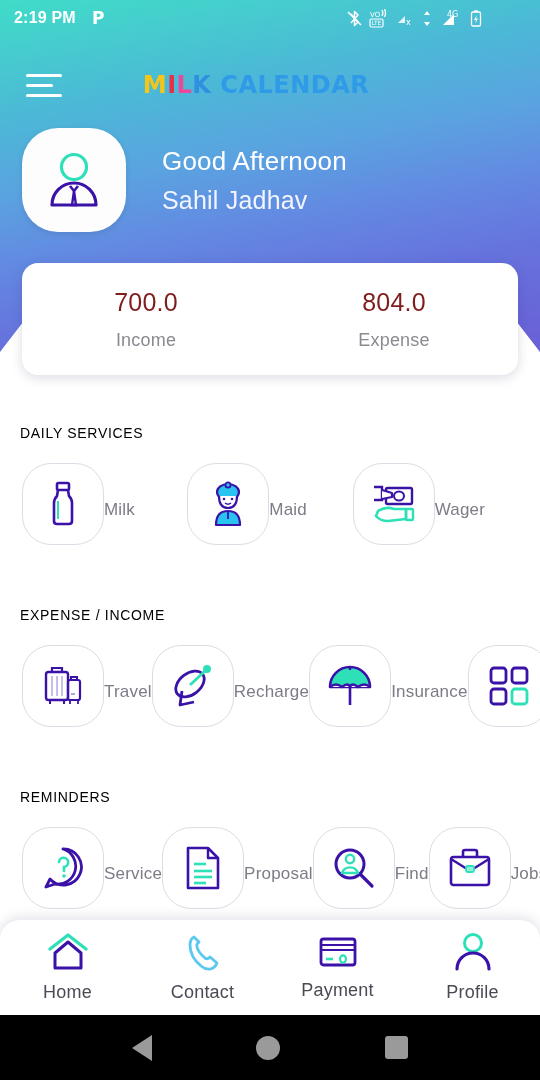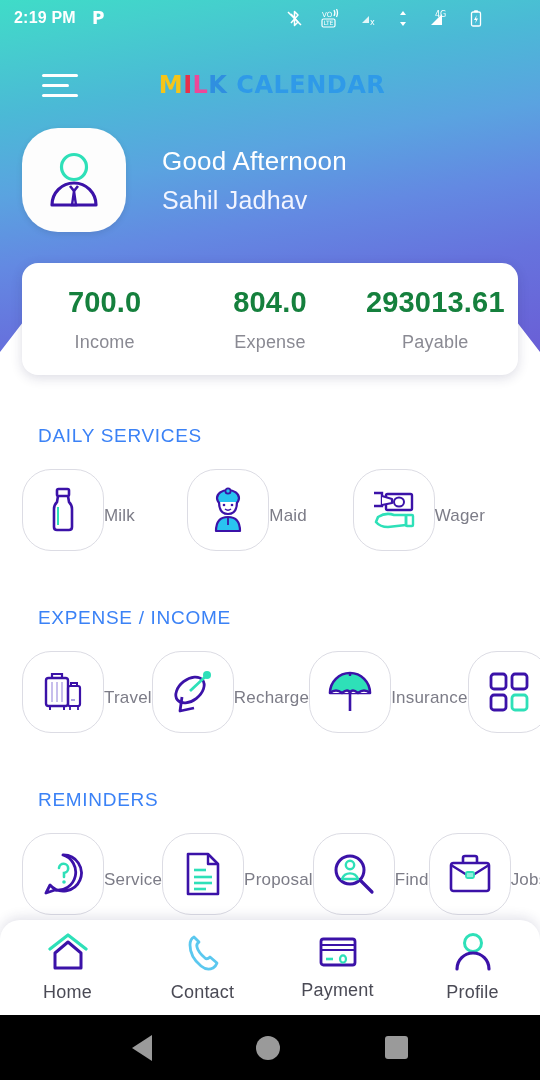--- a/index.html
+++ b/index.html
@@ -42,27 +42,27 @@
     letter-spacing: .2px;
   }
   .sb-p {
     margin-left: 16px;
     color: #ffffff; font-size: 17px; font-weight: bold;
     font-family: "DejaVu Sans", sans-serif;
     line-height: 1;
   }
   .sb-right {
     margin-left: auto;
-    display: flex; gap: 19px;
+    display: flex; gap: 7px;
   }
   .sb-ic { display: block; }
 
   
   .appbar {
-    position: absolute; left: 16px; top: 58px;
+    position: absolute; left: 0; top: 58px;
     width: 512px; height: 54px;
     display: flex; align-items: center;
     z-index: 15;
   }
   .hamburger {
     width: 40px; margin-left: 26px;
     display: flex; flex-direction: column; gap: 7px;
     cursor: pointer;
   }
   .hamburger span {
@@ -112,33 +112,33 @@
     background: #ffffff;
     border-radius: 16px;
     box-shadow: 0 3px 12px rgba(40,40,90,.16);
     display: flex; align-items: center;
     z-index: 16;
   }
   .stat-col {
     flex: 1; text-align: center;
   }
   .stat-val {
-    font-size: 29px; color: #15803d; font-weight: bold;
+    font-size: 25px; color: #7f1d1d; font-weight: normal;
     letter-spacing: .2px;
   }
   .stat-lbl {
     font-size: 18px; color: #8a8a93; margin-top: 13px;
     letter-spacing: .2px;
   }
 
   
   .section { position: absolute; left: 0; width: 540px; }
   .sec-title {
-    margin-left: 38px;
-    font-size: 19px; color: #3b82f6; letter-spacing: .7px;
+    margin-left: 20px;
+    font-size: 14px; color: #000000; letter-spacing: .7px;
     font-weight: normal;
   }
   .tile-row {
     display: flex; margin-top: 22px; padding: 0 22px;
   }
   .tile {
     flex: 1; display: flex; flex-direction: row; align-items: center;
     cursor: pointer;
   }
   .tile-circle {
@@ -265,24 +265,20 @@
   </div>
 
   <div class="stat-card">
     <div class="stat-col">
       <div class="stat-val">700.0</div>
       <div class="stat-lbl">Income</div>
     </div>
     <div class="stat-col">
       <div class="stat-val">804.0</div>
       <div class="stat-lbl">Expense</div>
-    </div>
-    <div class="stat-col">
-      <div class="stat-val">293013.61</div>
-      <div class="stat-lbl">Payable</div>
     </div>
   </div>
 
   <div class="section" style="top:425px;">
     <div class="sec-title">DAILY SERVICES</div>
     <div class="tile-row">
 
       <div class="tile">
         <div class="tile-circle">
           <svg width="40" height="46" viewBox="0 0 40 46">

